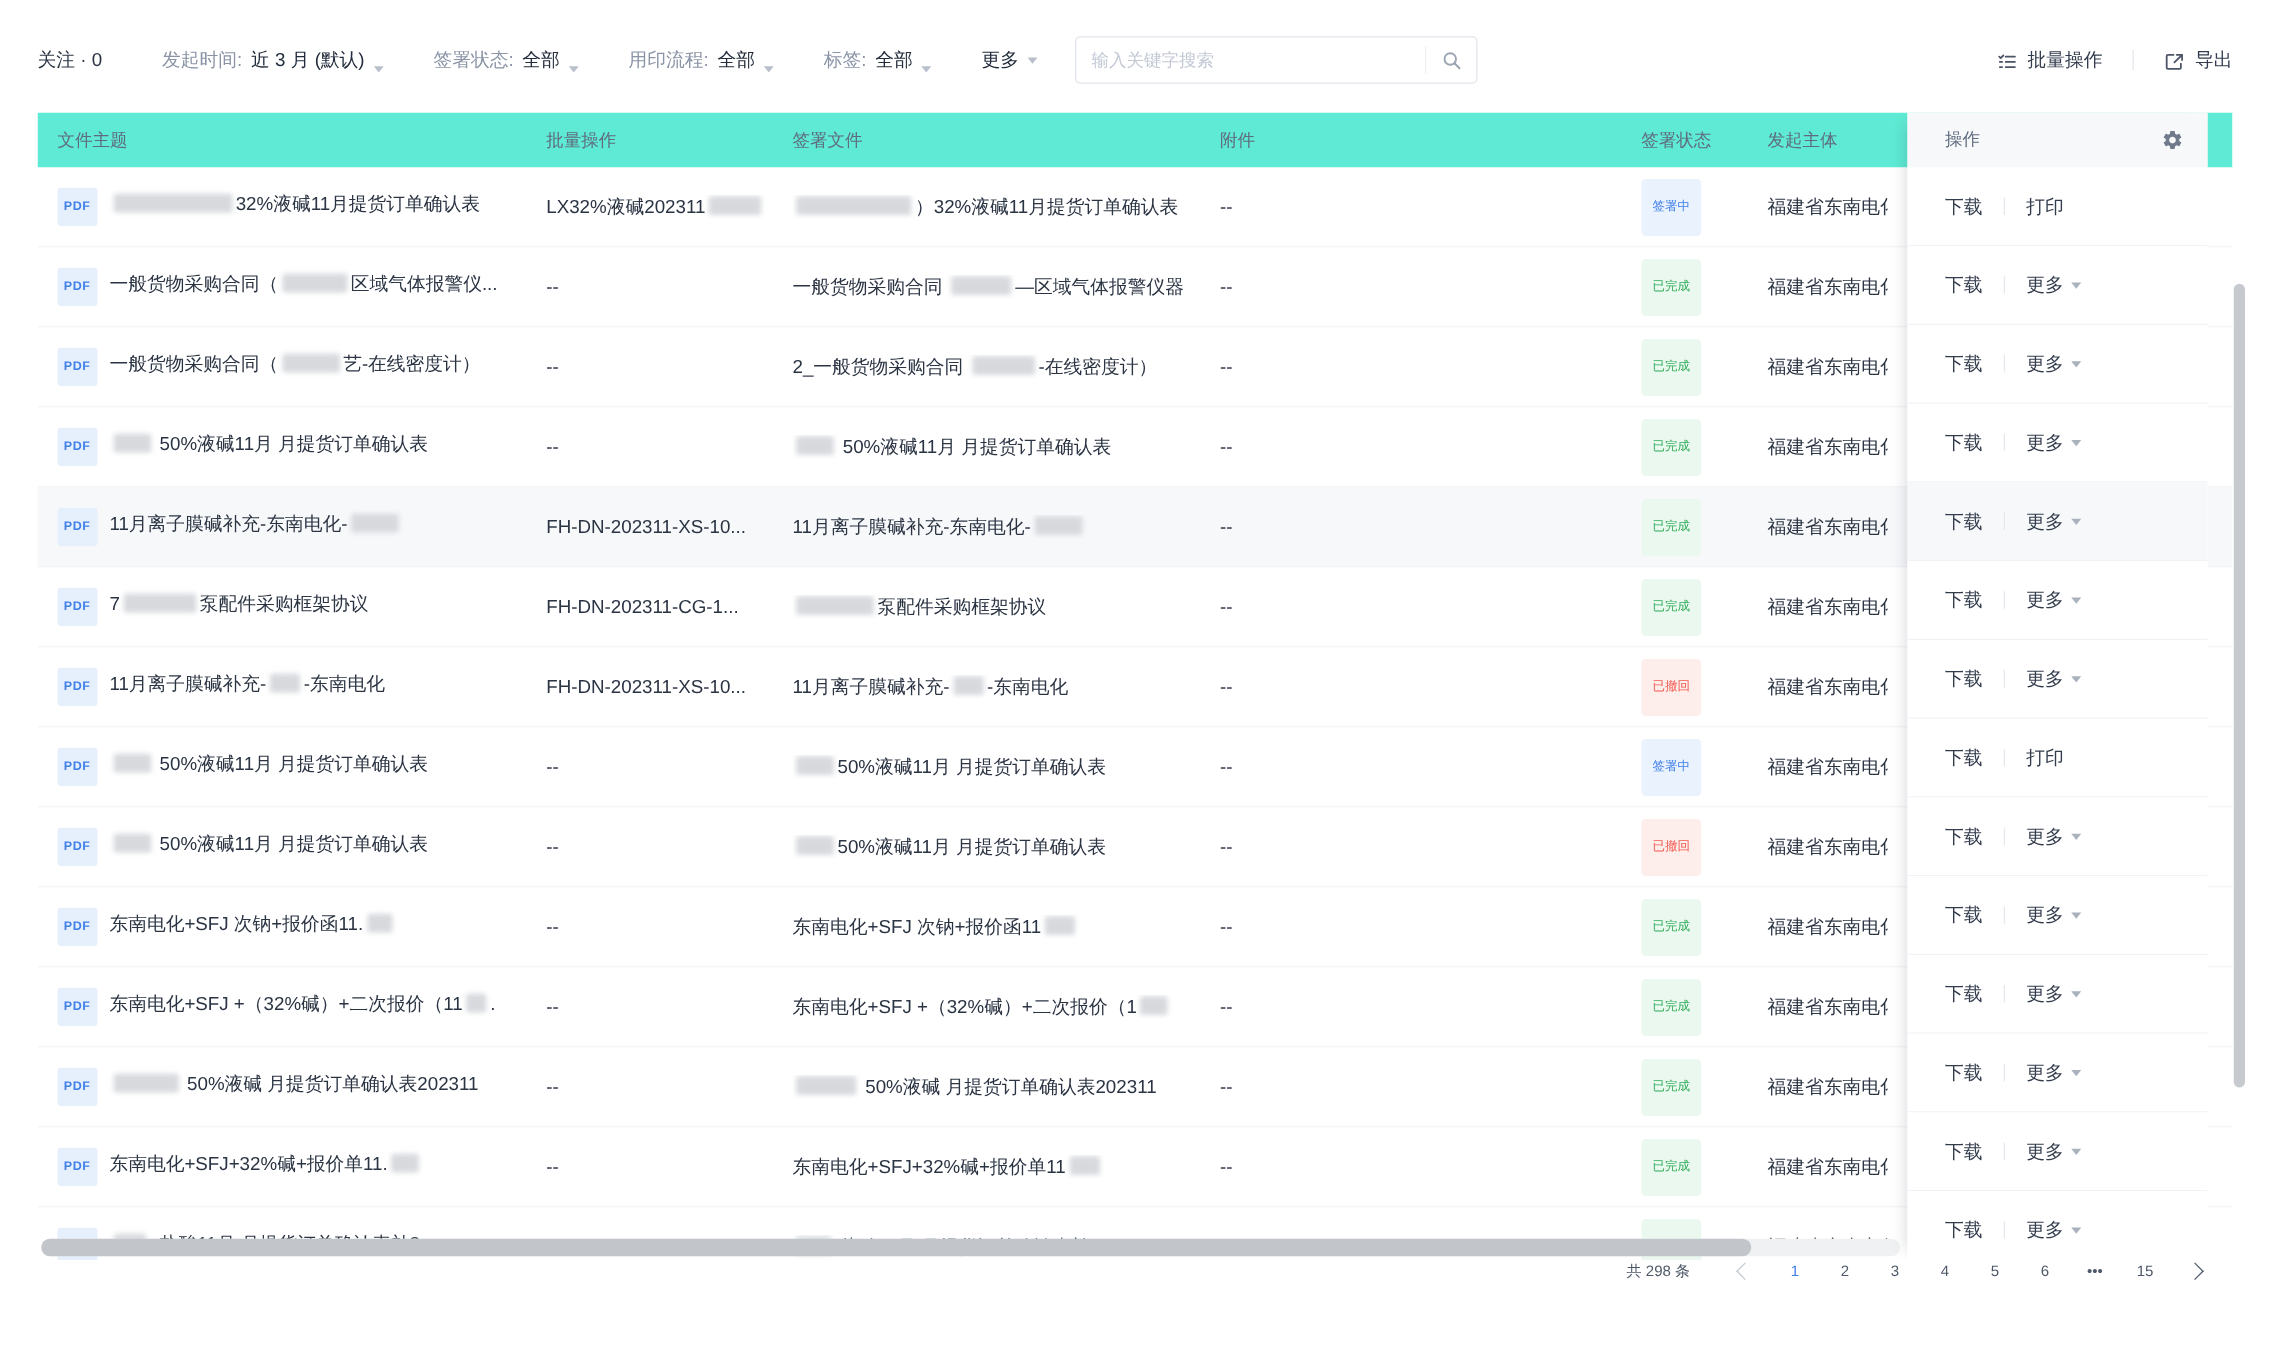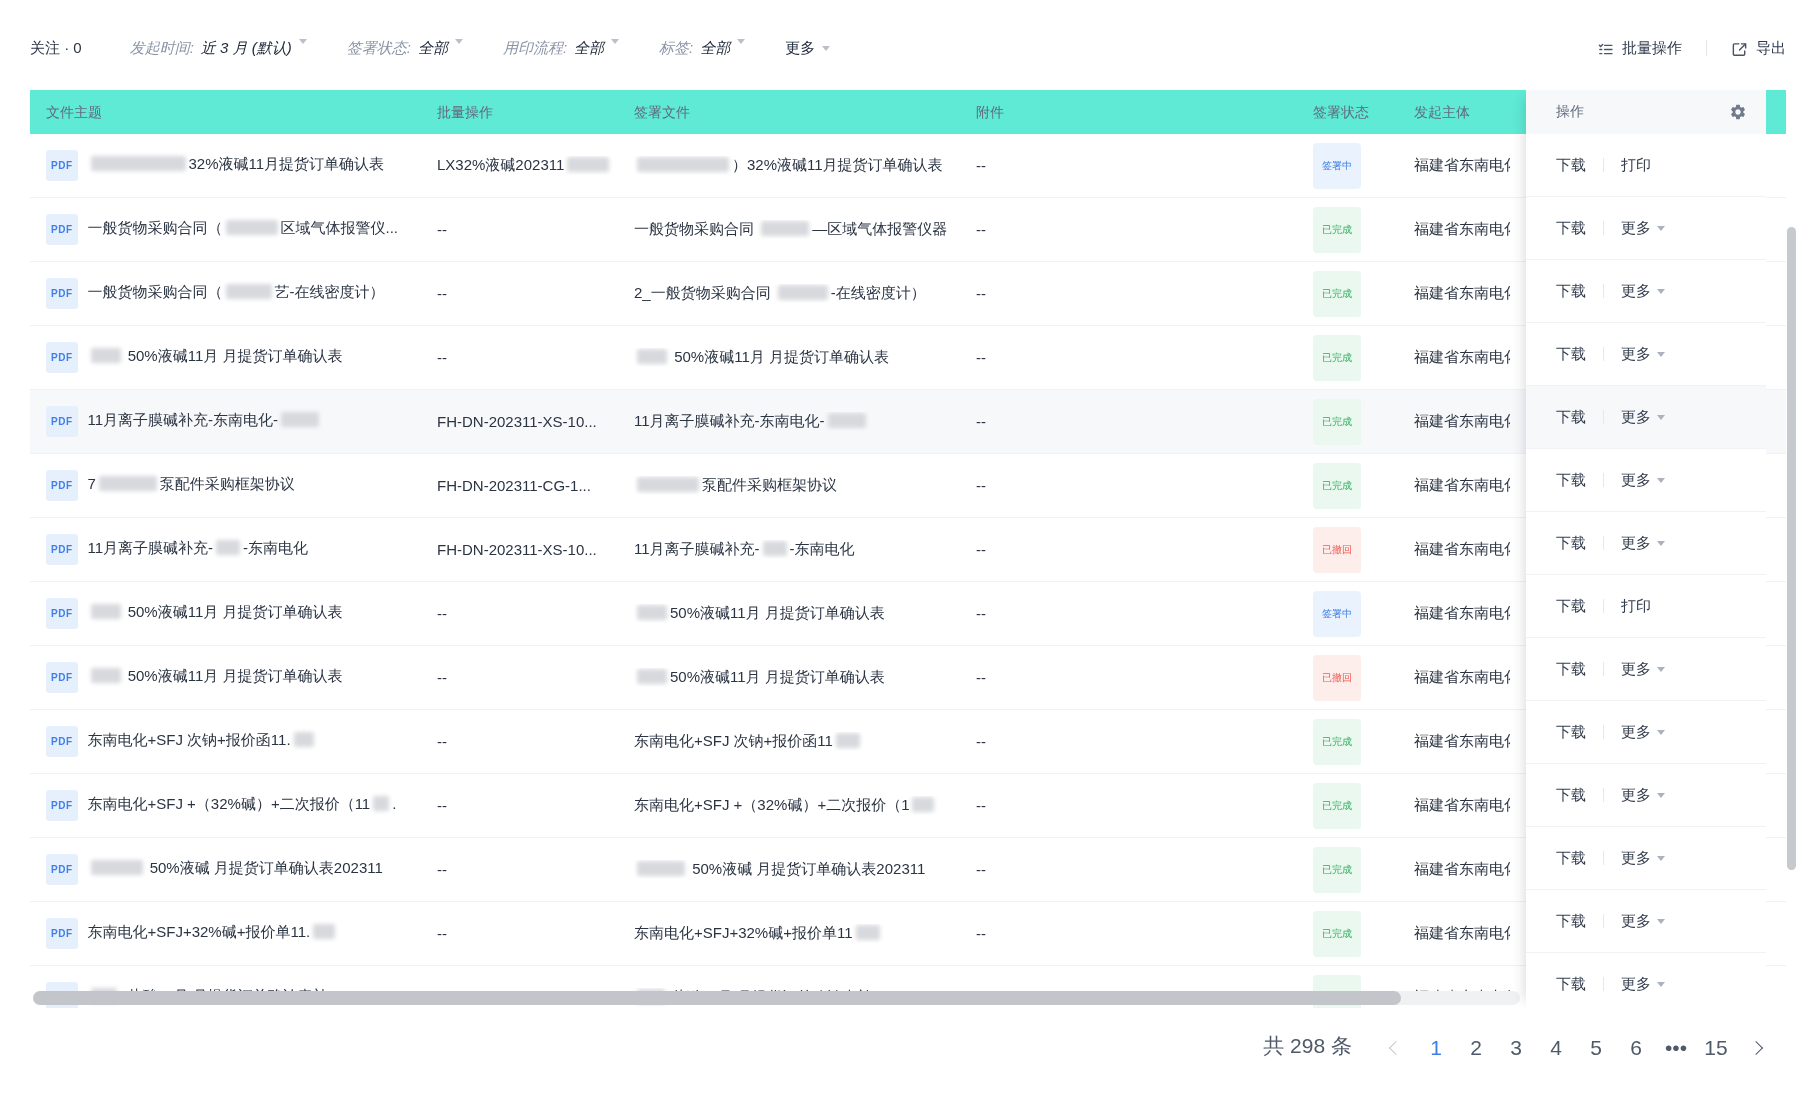--- a/index.html
+++ b/index.html
@@ -4,21 +4,21 @@
 <style>
   html,body{margin:0;padding:0;}
   body{
     width:1820px;height:1094px;position:relative;overflow:hidden;
     background:#ffffff;color:#2b3443;
     font-family:"Liberation Sans","DejaVu Sans",sans-serif;
   }
   
   .filter-bar{position:absolute;left:30px;top:28px;right:34px;height:40px;display:flex;align-items:center;}
   .follow{font-size:15px;color:#2b3545;margin-right:48px;cursor:pointer;white-space:nowrap;}
-  .fgroup{display:flex;align-items:flex-start;margin-right:40px;font-size:15px;cursor:pointer;white-space:nowrap;font-style:italic;}
+  .fgroup{display:flex;align-items:flex-end;margin-right:40px;font-size:15px;cursor:pointer;white-space:nowrap;}
   .flabel{color:#8a94a6;margin-right:7px;}
   .fvalue{color:#222c3c;}
   .caret{width:0;height:0;border-left:4.5px solid transparent;border-right:4.5px solid transparent;border-top:5.5px solid #b9c0cb;display:inline-block;margin-left:7px;}
   .more-btn{display:flex;align-items:center;font-size:15px;color:#222c3c;margin-right:30px;cursor:pointer;}
   .search-group{display:flex;align-items:center;height:38px;border:1px solid #dfe3ea;border-radius:4px;width:322px;box-sizing:border-box;background:#fff;}
   .search-input{flex:1;border:none;outline:none;padding:0 12px;font-size:14px;color:#333;background:transparent;min-width:0;}
   .search-input::placeholder{color:#c2c8d4;}
   .search-suffix{width:40px;height:22px;border-left:1px solid #eef0f4;display:flex;align-items:center;justify-content:center;cursor:pointer;}
   .toolbar{margin-left:auto;display:flex;align-items:center;font-size:15px;color:#323c4e;}
   .tool-btn{display:flex;align-items:flex-end;gap:8px;cursor:pointer;white-space:nowrap;}
@@ -50,21 +50,21 @@
   .prow{height:63px;border-bottom:1px solid #f0f2f6;display:flex;align-items:center;padding-left:30px;font-size:15px;color:#333c4d;box-sizing:border-box;background:#fff;}
   .prow.hover{background:#f7f8fa;}
   .action-link{cursor:pointer;white-space:nowrap;display:flex;align-items:center;}
   .action-divider{width:1px;height:14px;background:#e5e8ed;margin:0 17px;}
   .action-link .caret{margin-left:6px;border-top-color:#aab2bd;}
   
   .hscroll{position:absolute;left:3px;bottom:3px;width:1487px;height:14px;background:#f0f1f3;border-radius:7px;z-index:4;}
   .hthumb{position:absolute;left:0;top:0;width:1368px;height:14px;background:#c2c6cb;border-radius:7px;cursor:pointer;}
   .vscroll-thumb{position:absolute;left:1787px;top:227px;width:9px;height:643px;background:#c6c9cd;border-radius:5px;z-index:6;cursor:pointer;}
   
-  .pagination{position:absolute;right:44px;top:1032px;height:42px;display:flex;align-items:flex-start;font-size:21px;color:#4e5969;}
+  .pagination{position:absolute;right:44px;top:996px;height:42px;display:flex;align-items:center;font-size:12px;color:#4e5969;}
   .total{margin-right:24px;white-space:nowrap;}
   .page-item{min-width:32px;height:32px;display:flex;align-items:center;justify-content:center;margin:0 4px;cursor:pointer;border-radius:3px;}
   .page-item.current{color:#3f7ee8;}
   .chev{width:9px;height:9px;border-left:1.7px solid currentColor;border-bottom:1.7px solid currentColor;display:inline-block;}
   .prev{color:#c3c8d0;}
   .prev .chev{transform:rotate(45deg);}
   .next{color:#4e5969;}
   .next .chev{transform:rotate(-135deg);}
   svg{display:block;}
 </style>
@@ -93,20 +93,31 @@
     <span class="flabel">标签:</span>
     <span class="fvalue">全部</span>
     <span class="caret"></span>
   </div>
 
   <div class="more-btn">
     <span>更多</span>
     <span class="caret"></span>
   </div>
 
+  <div class="search-group">
+    <input class="search-input" placeholder="输入关键字搜索" style="">
+    <div class="search-suffix">
+      <span>
+        <svg width="17" height="17" viewBox="0 0 17 17" fill="none" stroke="#9aa3b0" stroke-width="1.5" stroke-linecap="round">
+          <circle cx="7.2" cy="7.2" r="4.6"></circle>
+            <line x1="10.8" y1="10.8" x2="14.6" y2="14.6"></line>
+        </svg>
+      </span>
+    </div>
+  </div>
 
   <div class="toolbar">
     <div class="tool-btn">
       <span>
         <svg width="17" height="17" viewBox="0 0 18 18" fill="none" stroke="#4a5365" stroke-width="1.5" stroke-linecap="round">
           <path d="M2.5 4.6l1.3 1.2L6 3.6"></path>
             <line x1="8" y1="4.6" x2="15.8" y2="4.6"></line>
           <line x1="8" y1="9" x2="15.8" y2="9"></line>
             <line x1="3" y1="9" x2="5" y2="9"></line>
           <line x1="8" y1="13.4" x2="15.8" y2="13.4"></line>

